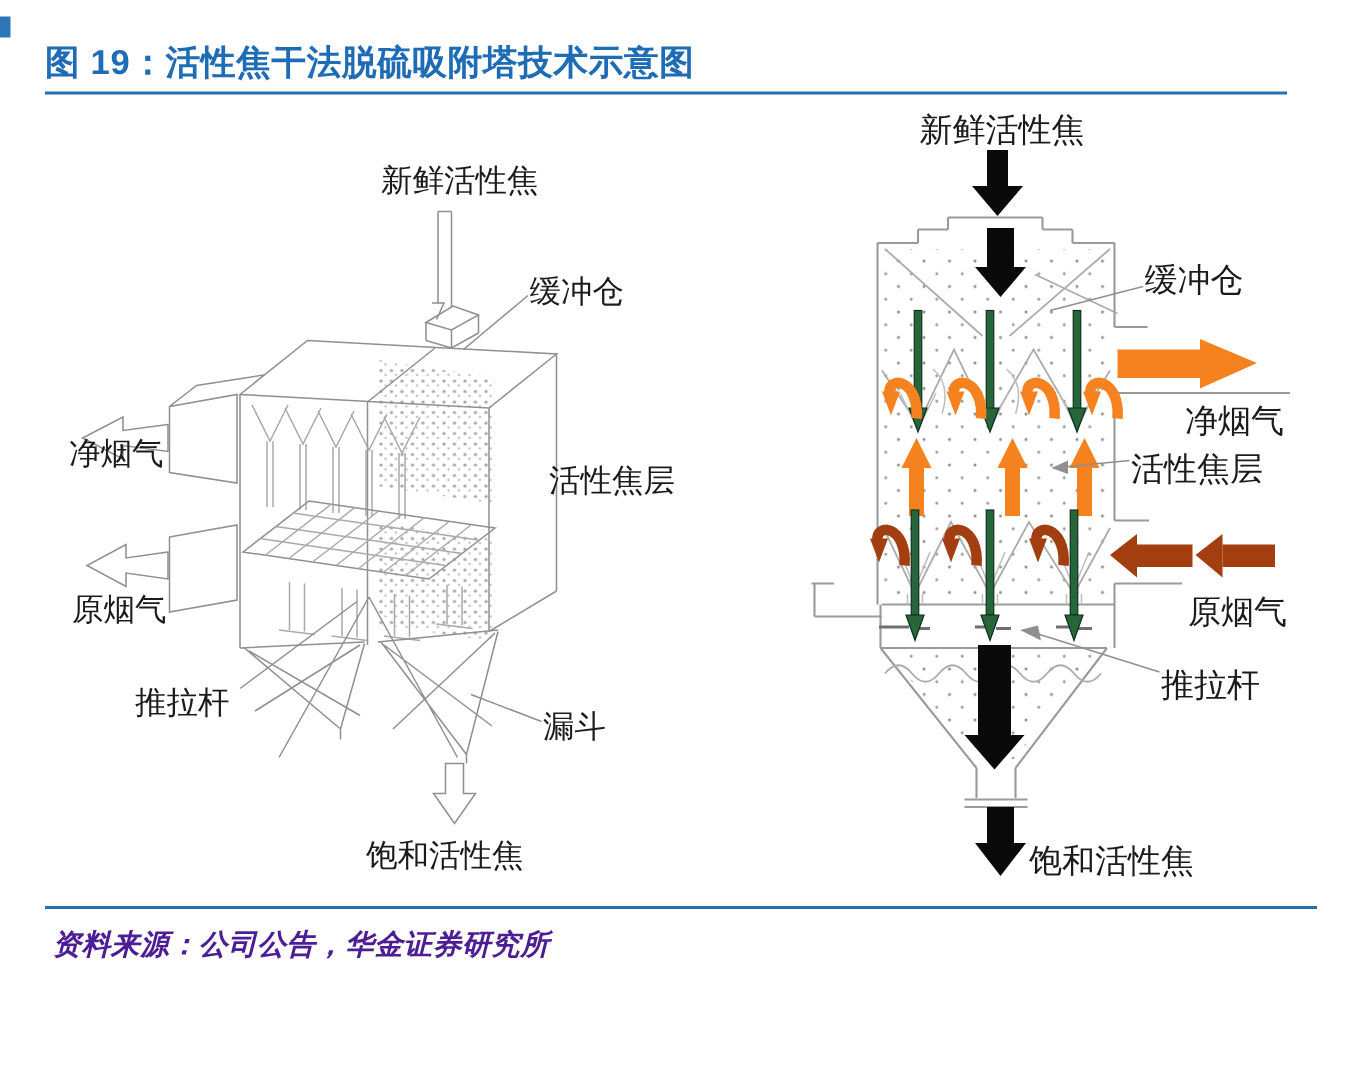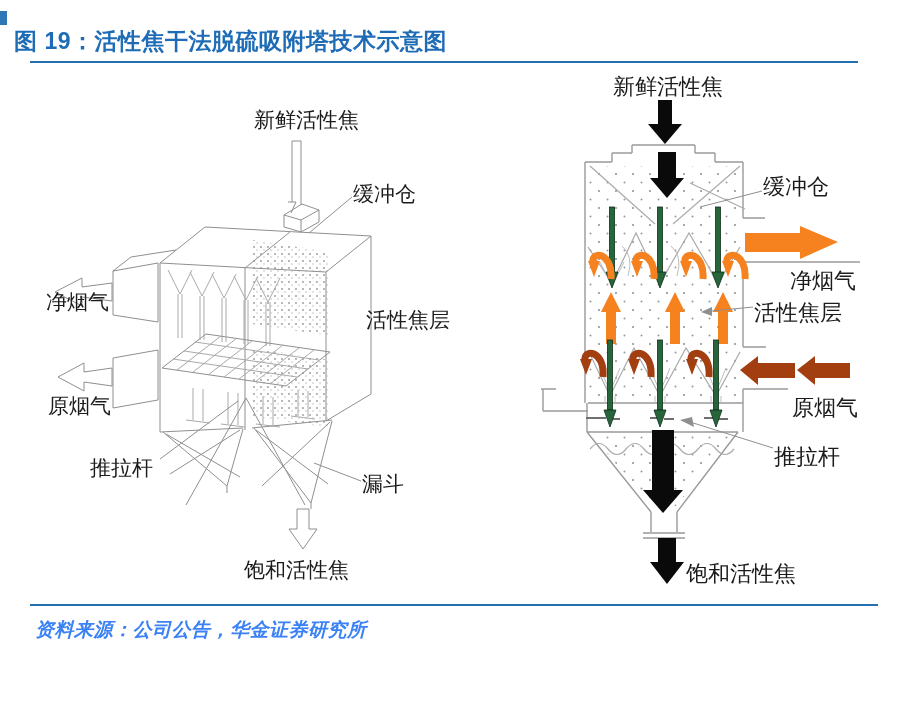--- a/index.html
+++ b/index.html
@@ -2,28 +2,28 @@
 <html><head>
 <meta charset="utf-8">
 <style>
   html,body{margin:0;padding:0;background:#ffffff;}
   .page{
     position:relative;width:908px;height:710px;background:#ffffff;overflow:hidden;
     font-family:"Liberation Sans","DejaVu Sans",sans-serif;
   }
   .edge-mark{position:absolute;left:0;top:11px;width:7px;height:14px;background:#2e77b6;}
   .fig-title{
-    position:absolute;left:14px;top:26px;width:840px;
+    position:absolute;left:30px;top:26px;width:840px;
     font-size:23px;font-weight:bold;color:#1e6cb5;letter-spacing:0.5px;white-space:nowrap;
   }
   .title-rule{position:absolute;left:30px;top:61px;width:828px;height:0;border-top:2px solid #2470ae;}
   .footer-rule{position:absolute;left:30px;top:604px;width:848px;height:0;border-top:2px solid #2470ae;}
   .source-note{
     position:absolute;left:35px;top:617px;width:840px;
-    font-size:19px;font-weight:bold;font-style:italic;color:#3b82f6;letter-spacing:0.5px;white-space:nowrap;
+    font-size:19px;font-weight:bold;font-style:italic;color:#4c1d95;letter-spacing:0.5px;white-space:nowrap;
   }
   svg.diagram{position:absolute;left:0;top:0;}
   .dlabel{font-family:"Liberation Sans","DejaVu Sans",sans-serif;font-size:21px;fill:#1b1b1b;}
   .dlabel-r{font-size:22px;}
   .wire{stroke:#8f8f8f;stroke-width:1;fill:none;}
   .wire2{stroke:#a9a9a9;stroke-width:1;fill:none;}
   .towerline{stroke:#9a9a9a;stroke-width:1.4;fill:none;}
   .zigzag{stroke:#ababab;stroke-width:1.2;fill:none;}
   .zigzag2{stroke:#bdbdbd;stroke-width:1;fill:none;}
   .leader{stroke:#8f8f8f;stroke-width:1;fill:none;}

